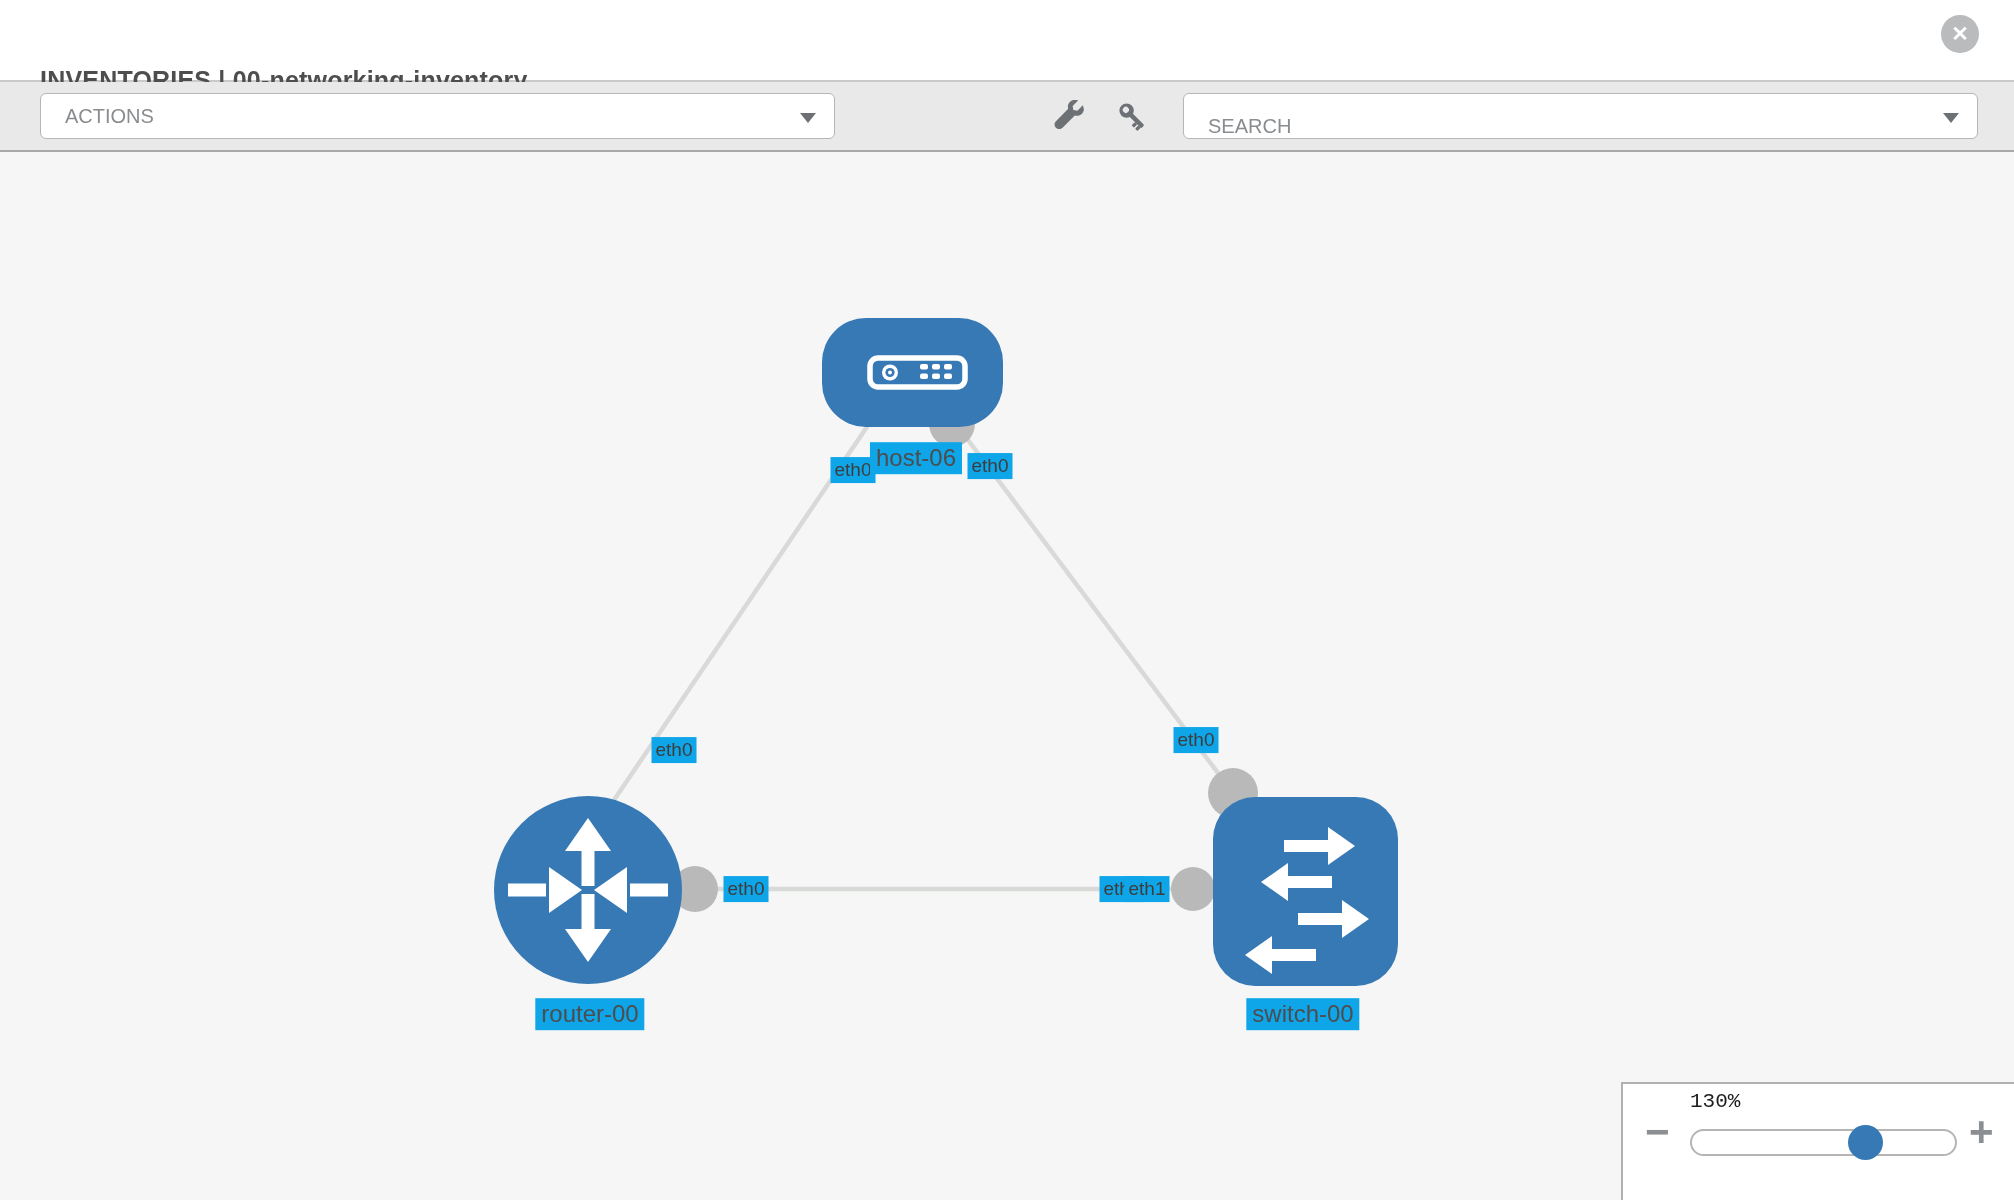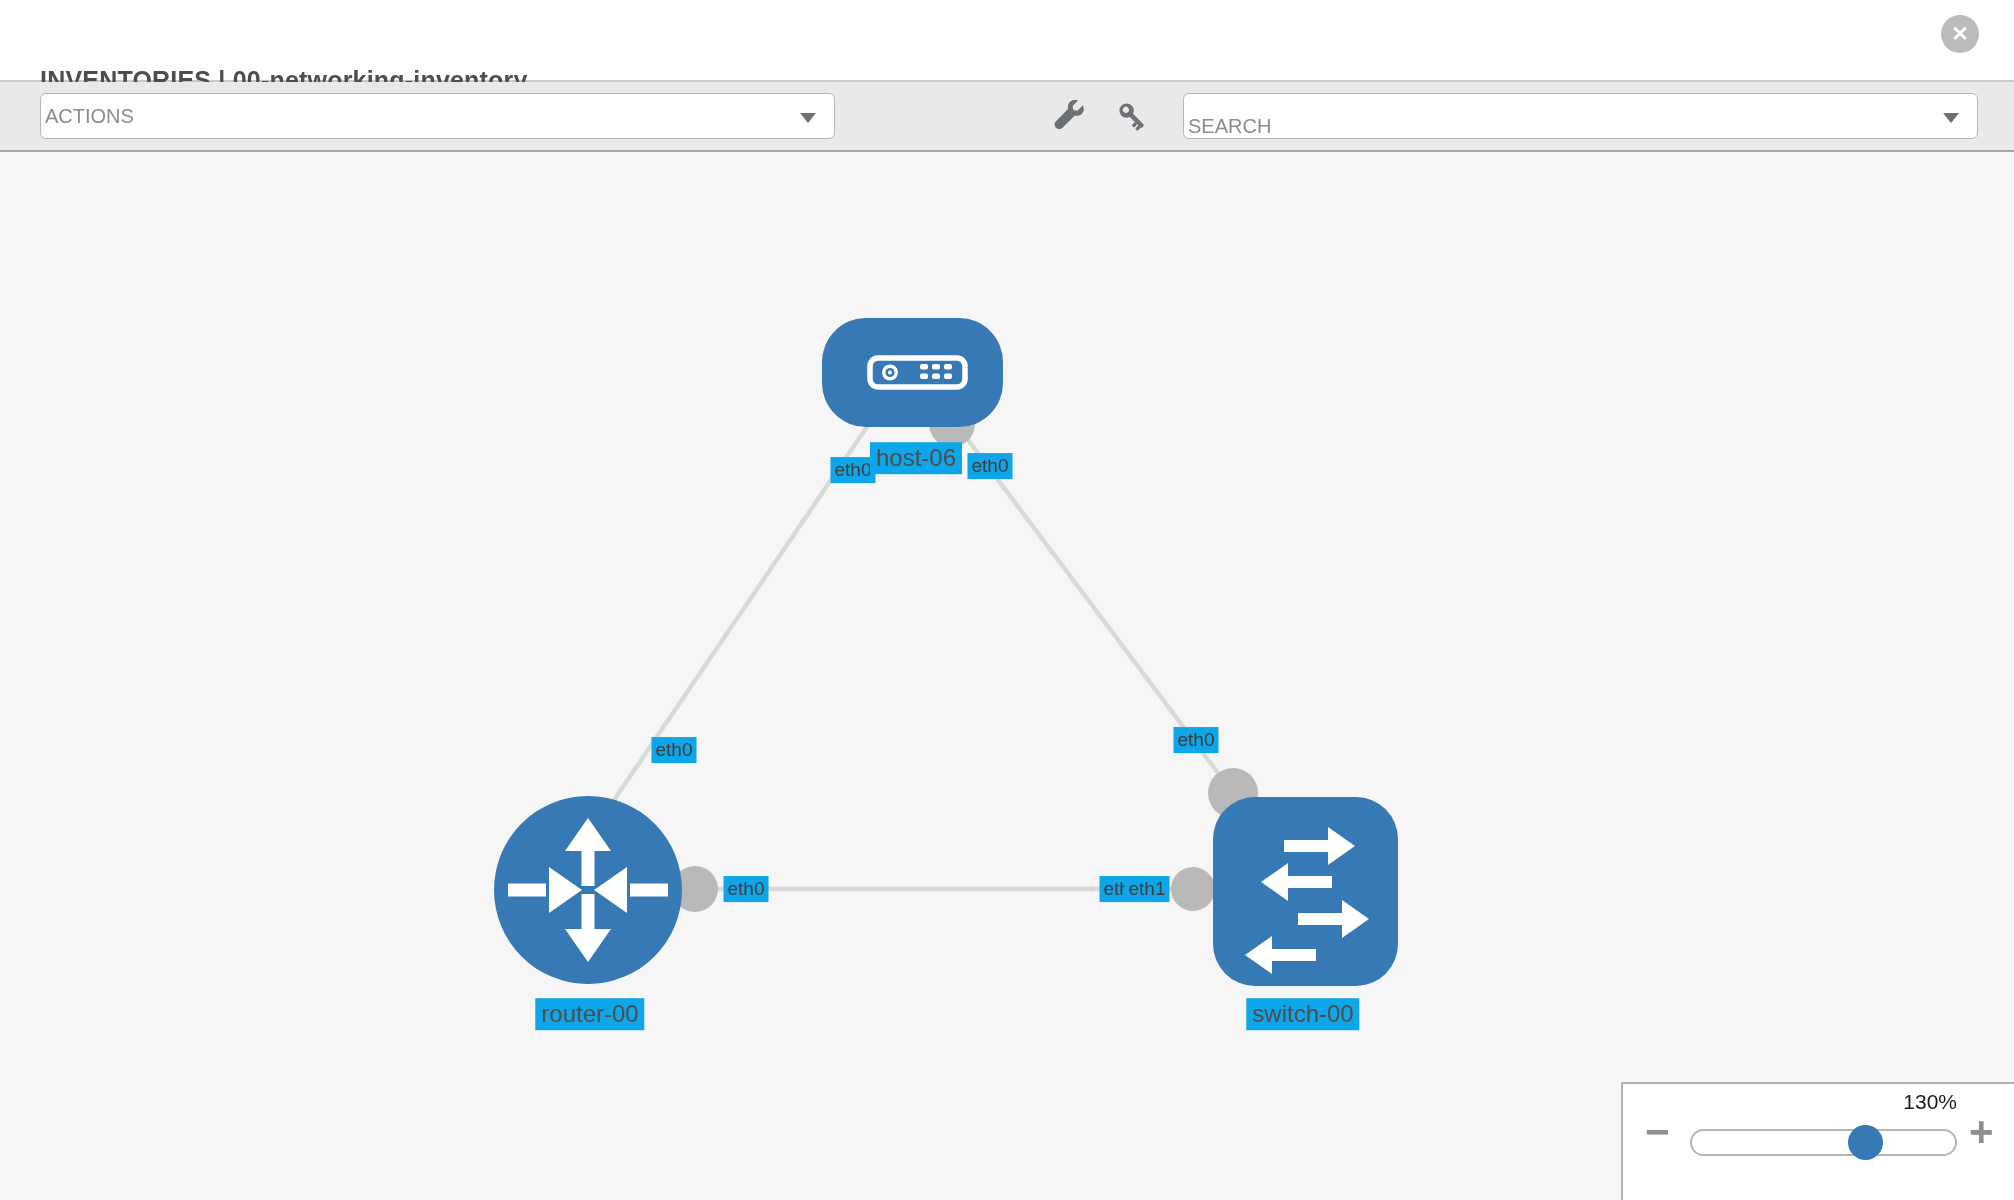--- a/index.html
+++ b/index.html
@@ -12,42 +12,42 @@
                 font-size:25px; font-weight:bold; color:#4e4e4e; letter-spacing:.2px;margin-top:40px; }
   .close-btn { position:absolute; left:1941px; top:15px; width:38px; height:38px; border-radius:50%;
                background:#b9bbbc; color:#ffffff; display:flex; align-items:center; justify-content:center;
                font-size:21px; font-weight:bold; cursor:pointer; }
 
   
   .toolbar { position:absolute; top:82px; left:0; width:2014px; height:70px; background:#e9e9e9;
              border-bottom:2px solid #a9a9a9; box-sizing:border-box; z-index:30; }
   .select-box { position:absolute; top:11px; height:46px; background:#ffffff; border:1px solid #b6b6b6;
                 border-radius:6px; box-sizing:border-box; display:flex; align-items:center;
-                padding:0 4px; color:#8a8d90; font-size:20px; cursor:pointer; }
+                padding:0 24px; color:#8a8d90; font-size:20px; cursor:pointer; }
   .select-actions { left:40px; width:795px; }
   .select-search  { left:1183px; width:795px;align-items:flex-end; }
   .caret { position:absolute; right:18px; top:19px; width:0; height:0;
            border-left:8px solid transparent; border-right:8px solid transparent;
            border-top:10px solid #6d7176; }
   .tool-icon { position:absolute; top:100px; width:34px; height:34px; cursor:pointer; z-index:31; }
   .icon-wrench { left:1052px; }
   .icon-key { left:1116px; }
 
   
   .canvas { position:absolute; top:0; left:0; width:2014px; height:1200px; z-index:10; }
   .canvas svg { position:absolute; top:0; left:0; }
   .chip { position:absolute; transform:translate(-50%,-50%); background:#0ea5e9; white-space:nowrap; line-height:1.15; }
   .eth-chip  { font-size:19px; color:#3d3d3d; padding:2px 4px; }
   .node-chip { font-size:24px; color:#4d4d4d; padding:2px 6px; }
 
   
   .zoom-panel { position:absolute; left:1621px; top:1082px; width:393px; height:118px; background:#ffffff;
                 border-left:2px solid #b1b1b1; border-top:2px solid #b1b1b1; box-sizing:border-box; z-index:40; }
-  .zoom-level { position:absolute; left:67px; top:6px; width:267px; text-align:right;
-                font-size:21px; color:#1d1d1d; }
+  .zoom-level { position:absolute; left:67px; top:6px; width:267px; text-align:left;
+                font-size:21px; color:#1d1d1d;font-family:Liberation Mono, monospace; }
   .zoom-minus { position:absolute; left:22px; top:24px; font-size:42px; font-weight:bold; color:#8b8f92; cursor:pointer; }
   .zoom-plus  { position:absolute; left:346px; top:24px; font-size:42px; font-weight:bold; color:#8b8f92; cursor:pointer; }
   .zoom-track { position:absolute; left:67px; top:45px; width:267px; height:27px; background:#ffffff;
                 border:2px solid #b5b5b5; border-radius:15px; box-sizing:border-box; cursor:pointer; }
   .zoom-thumb { position:absolute; left:225px; top:41px; width:35px; height:35px; border-radius:50%;
                 background:#3779b5; cursor:pointer; }
 </style>
 </head>
 <body>
 

